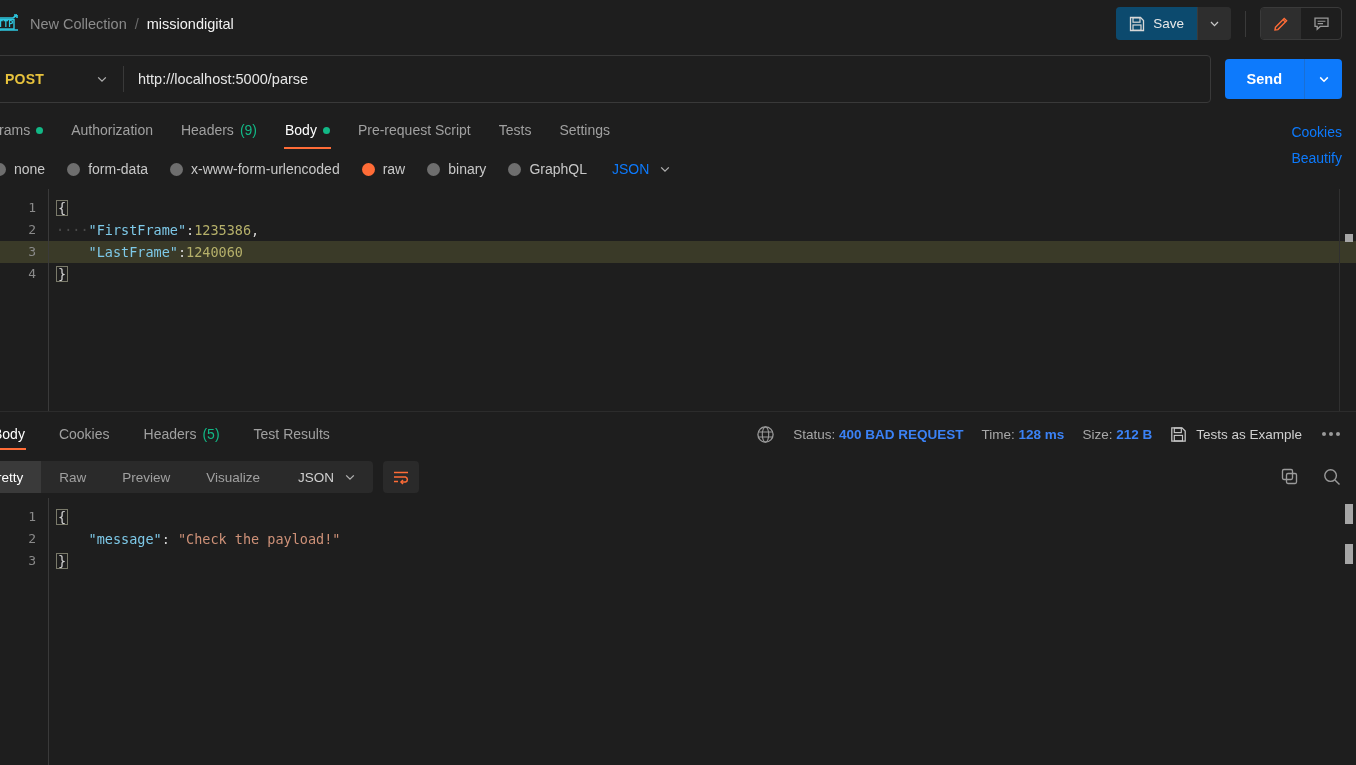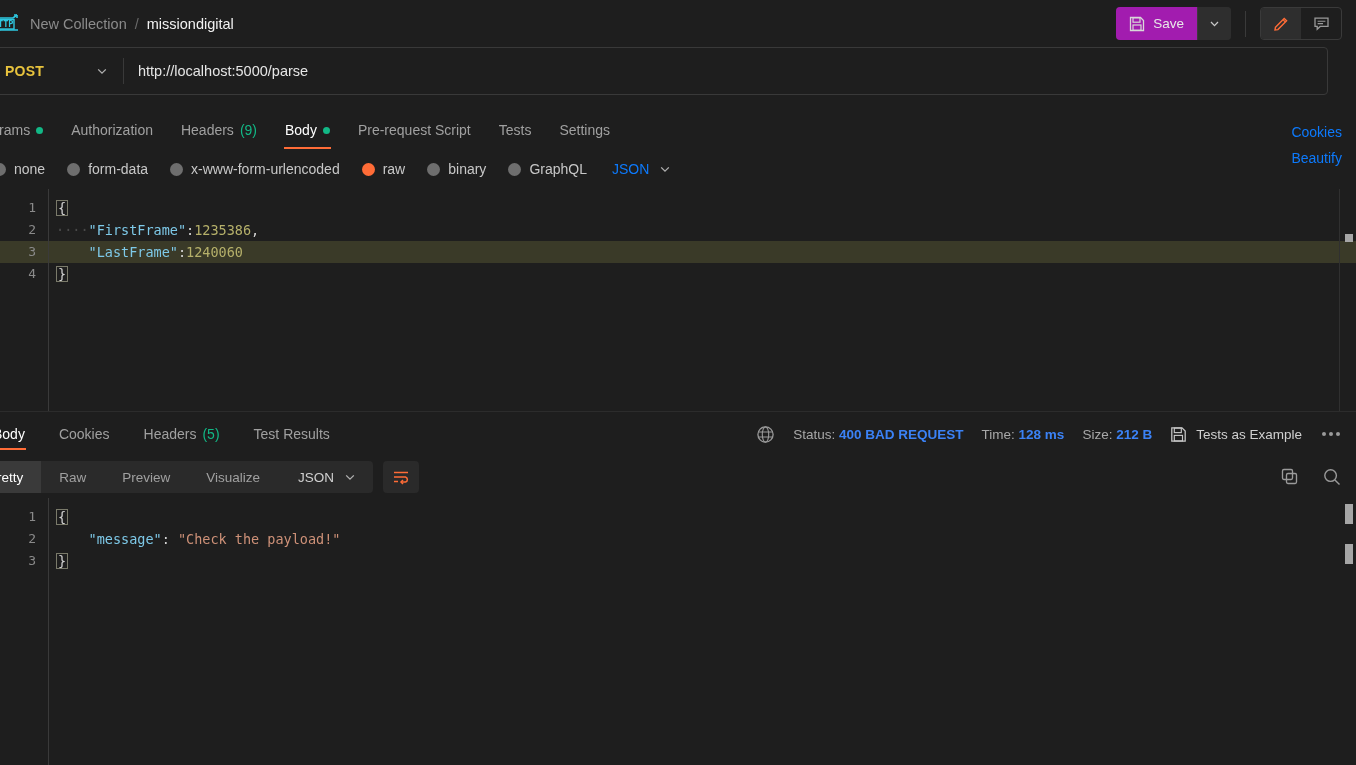--- a/index.html
+++ b/index.html
@@ -20,31 +20,31 @@
     background: #1e1e1e;
     position: relative;
   }
   .http-icon { width: 26px; height: 26px; margin-left: -6px; flex: 0 0 26px; display: flex; align-items: center; justify-content: center; }
   .crumb-wrap { display: flex; align-items: center; gap: 8px; margin-left: 10px; }
   .crumb-parent { color: #8b8b8b; font-size: 14.5px; }
   .crumb-sep { color: #6a6a6a; font-size: 14.5px; }
   .crumb-current { color: #f2f2f2; font-size: 14.5px; font-weight: 400; }
   .topbar-right { margin-left: auto; display: flex; align-items: center; gap: 0px; }
   .save-group { display: flex; align-items: stretch; background: #2e2e2e; border-radius: 4px; overflow: hidden; height: 33px; }
-  .save-btn { display: flex; align-items: center; gap: 8px; padding: 0 13px; font-size: 13.5px; color: #e8e8e8; background: #a21caf; border: none; cursor: pointer; font-family: inherit; }
+  .save-btn { display: flex; align-items: center; gap: 8px; padding: 0 13px; font-size: 13.5px; color: #e8e8e8; background: #0c4a6e; border: none; cursor: pointer; font-family: inherit; }
   .save-caret { width: 34px; display: flex; align-items: center; justify-content: center; background: #2e2e2e; border-left: 1px solid #3a3a3a; cursor: pointer; }
   .divider-v { width: 1px; height: 26px; background: #3a3a3a; margin: 0 14px; }
   .icon-pair { display: flex; align-items: stretch; height: 33px; border: 1px solid #3a3a3a; border-radius: 4px; overflow: hidden; }
   .icon-btn { width: 40px; display: flex; align-items: center; justify-content: center; cursor: pointer; }
   .icon-btn.active { background: #2e2e2e; }
 
   
   .urlrow {
     height: 64px; flex: 0 0 64px;
-    display: flex; align-items: flex-start;
+    display: flex; align-items: center;
     padding: 0 14px 0 0; gap: 0;
   }
   .url-input-wrap {
     flex: 1 1 auto; height: 48px; display: flex; align-items: stretch;
     background: #1e1e1e; border: 1px solid #393939; border-radius: 4px;
     margin-right: 14px; margin-left: -8px;
   }
   .method-box { display: flex; align-items: center; gap: 0; padding: 0 0 0 12px; min-width: 130px; }
   .method-label { color: #e8c33d; font-weight: 700; font-size: 14px; letter-spacing: .2px; }
   .method-caret { margin-left: auto; padding: 0 14px 0 10px; display: flex; align-items: center; cursor: pointer; }
@@ -197,20 +197,30 @@
           <span>
             <svg width="14" height="14" viewBox="0 0 14 14">
                 <path d="M3.2 5.4 L7 9.2 L10.8 5.4" fill="none" stroke="#b0b0b0" stroke-width="1.3"></path>
               </svg>
           </span>
         </span>
       </div>
       <div class="method-sep"></div>
       <div class="url-text" title="Enter URL or paste text">http://localhost:5000/parse</div>
     </div>
+    <div class="send-group">
+      <button class="send-btn">Send</button>
+      <div class="send-caret">
+        <span>
+          <svg width="14" height="14" viewBox="0 0 14 14">
+              <path d="M3.2 5.4 L7 9.2 L10.8 5.4" fill="none" stroke="#ffffff" stroke-width="1.5"></path>
+            </svg>
+        </span>
+      </div>
+    </div>
   </div>
 
   <div class="req-tabs">
     <div class="tablist">
       <div class="tab">
         <span>Params</span>
         <span class="dot-green"></span>
       </div>
       <div class="tab">
         <span>Authorization</span>

